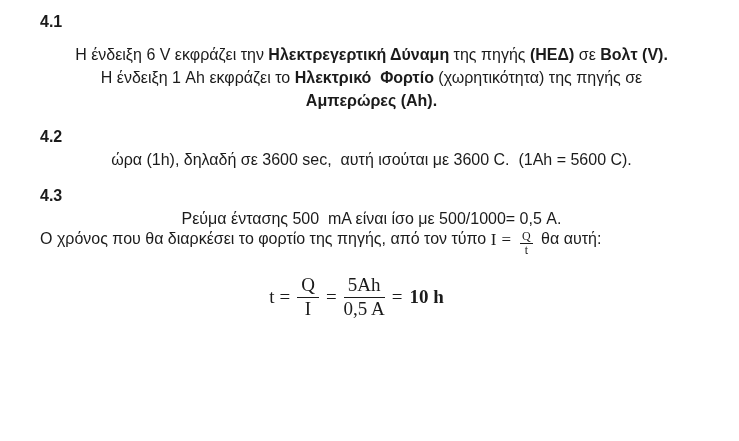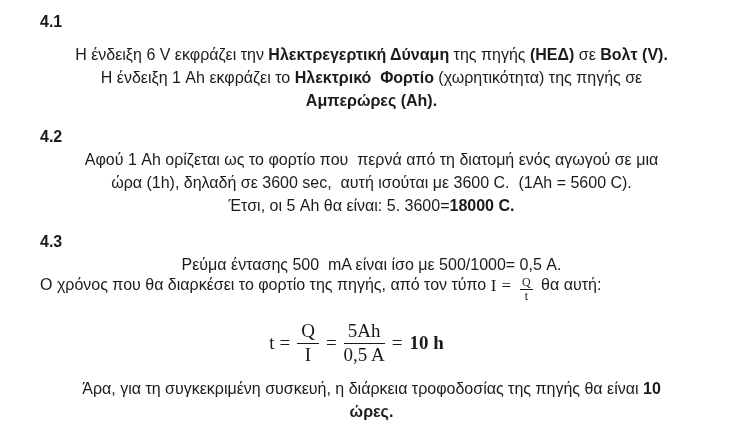--- a/index.html
+++ b/index.html
@@ -84,23 +84,21 @@
 
   <div class="heading h41">4.1</div>
   <div class="para">
     <div class="line"><span>Η ένδειξη 6 V εκφράζει την </span><span class="b">Ηλεκτρεγερτική Δύναμη</span><span> της πηγής </span><span class="b">(ΗΕΔ)</span><span> σε </span><span class="b">Βολτ (V).</span></div>
     <div class="line"><span>Η ένδειξη 1 Ah εκφράζει το </span><span class="b">Ηλεκτρικό  Φορτίο</span><span> (χωρητικότητα) της πηγής σε</span></div>
     <div class="line"><span class="b">Αμπερώρες (Ah).</span></div>
   </div>
 
   <div class="heading">4.2</div>
   <div class="para">
-    <div class="line">Αφού 1 Ah ορίζεται ως το φορτίο που  περνά από τη διατομή ενός αγωγού σε μια</div>
     <div class="line">ώρα (1h), δηλαδή σε 3600 sec,  αυτή ισούται με 3600 C.  (1Ah = 5600 C).</div>
-    <div class="line"><span>Έτσι, οι 5 Ah θα είναι: 5. 3600=</span><span class="b">18000 C.</span></div>
   </div>
 
   <div class="heading">4.3</div>
   <div class="line">Ρεύμα έντασης 500  mA είναι ίσο με 500/1000= 0,5 A.</div>
   <div class="line-formula">
     <span>Ο χρόνος που θα διαρκέσει το φορτίο της πηγής, από τον τύπο </span>
     <span class="math-serif">I</span>
     <span class="math-serif eq">=</span>
     <span class="frac-sm">
       <span class="num">Q</span>
@@ -118,18 +116,14 @@
     </span>
     <span class="eq">=</span>
     <span class="frac">
       <span class="num">5Ah</span>
       <span class="den">0,5 A</span>
     </span>
     <span class="eq">=</span>
     <span class="result">10 h</span>
   </div>
 
-  <div class="para">
-    <div class="line"><span>Άρα, για τη συγκεκριμένη συσκευή, η διάρκεια τροφοδοσίας της πηγής θα είναι </span><span class="b">10</span></div>
-    <div class="line"><span class="b">ώρες.</span></div>
-  </div>
 
 </div>
 
 </body></html>

